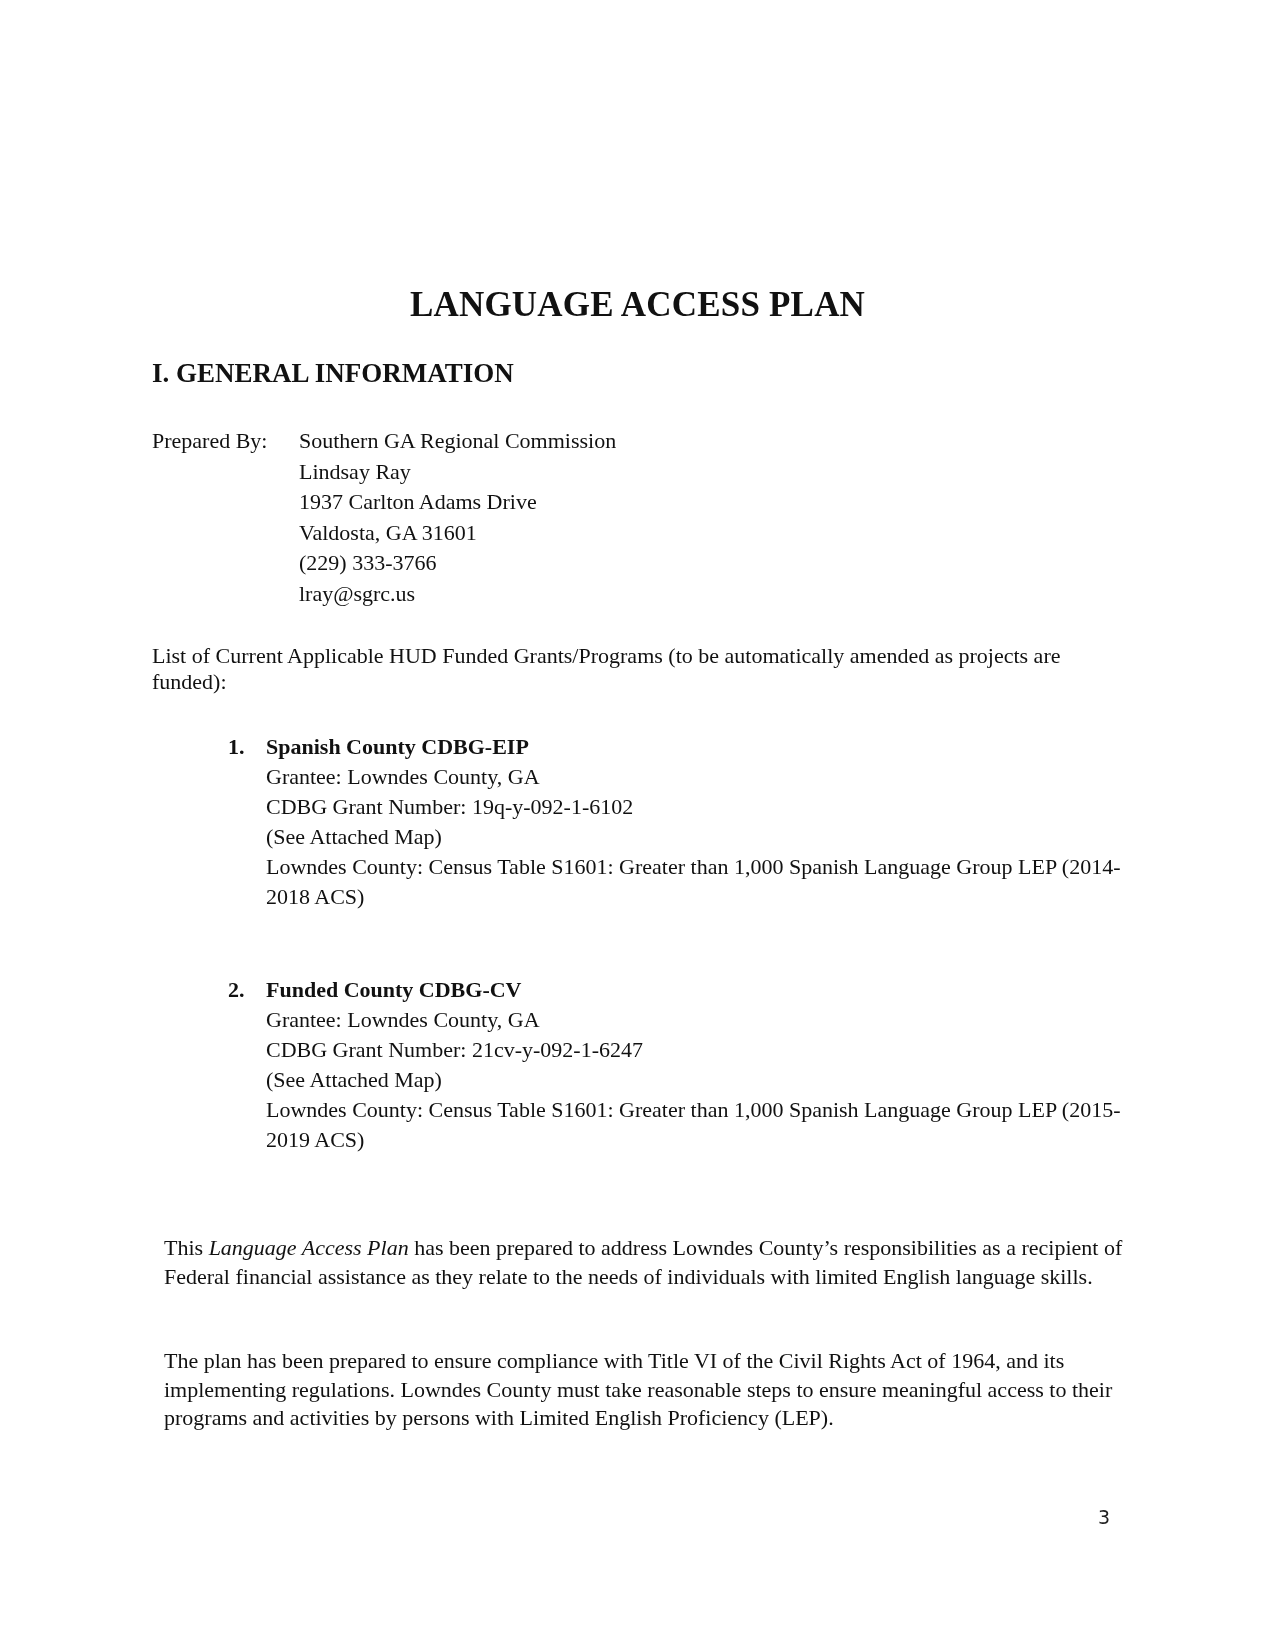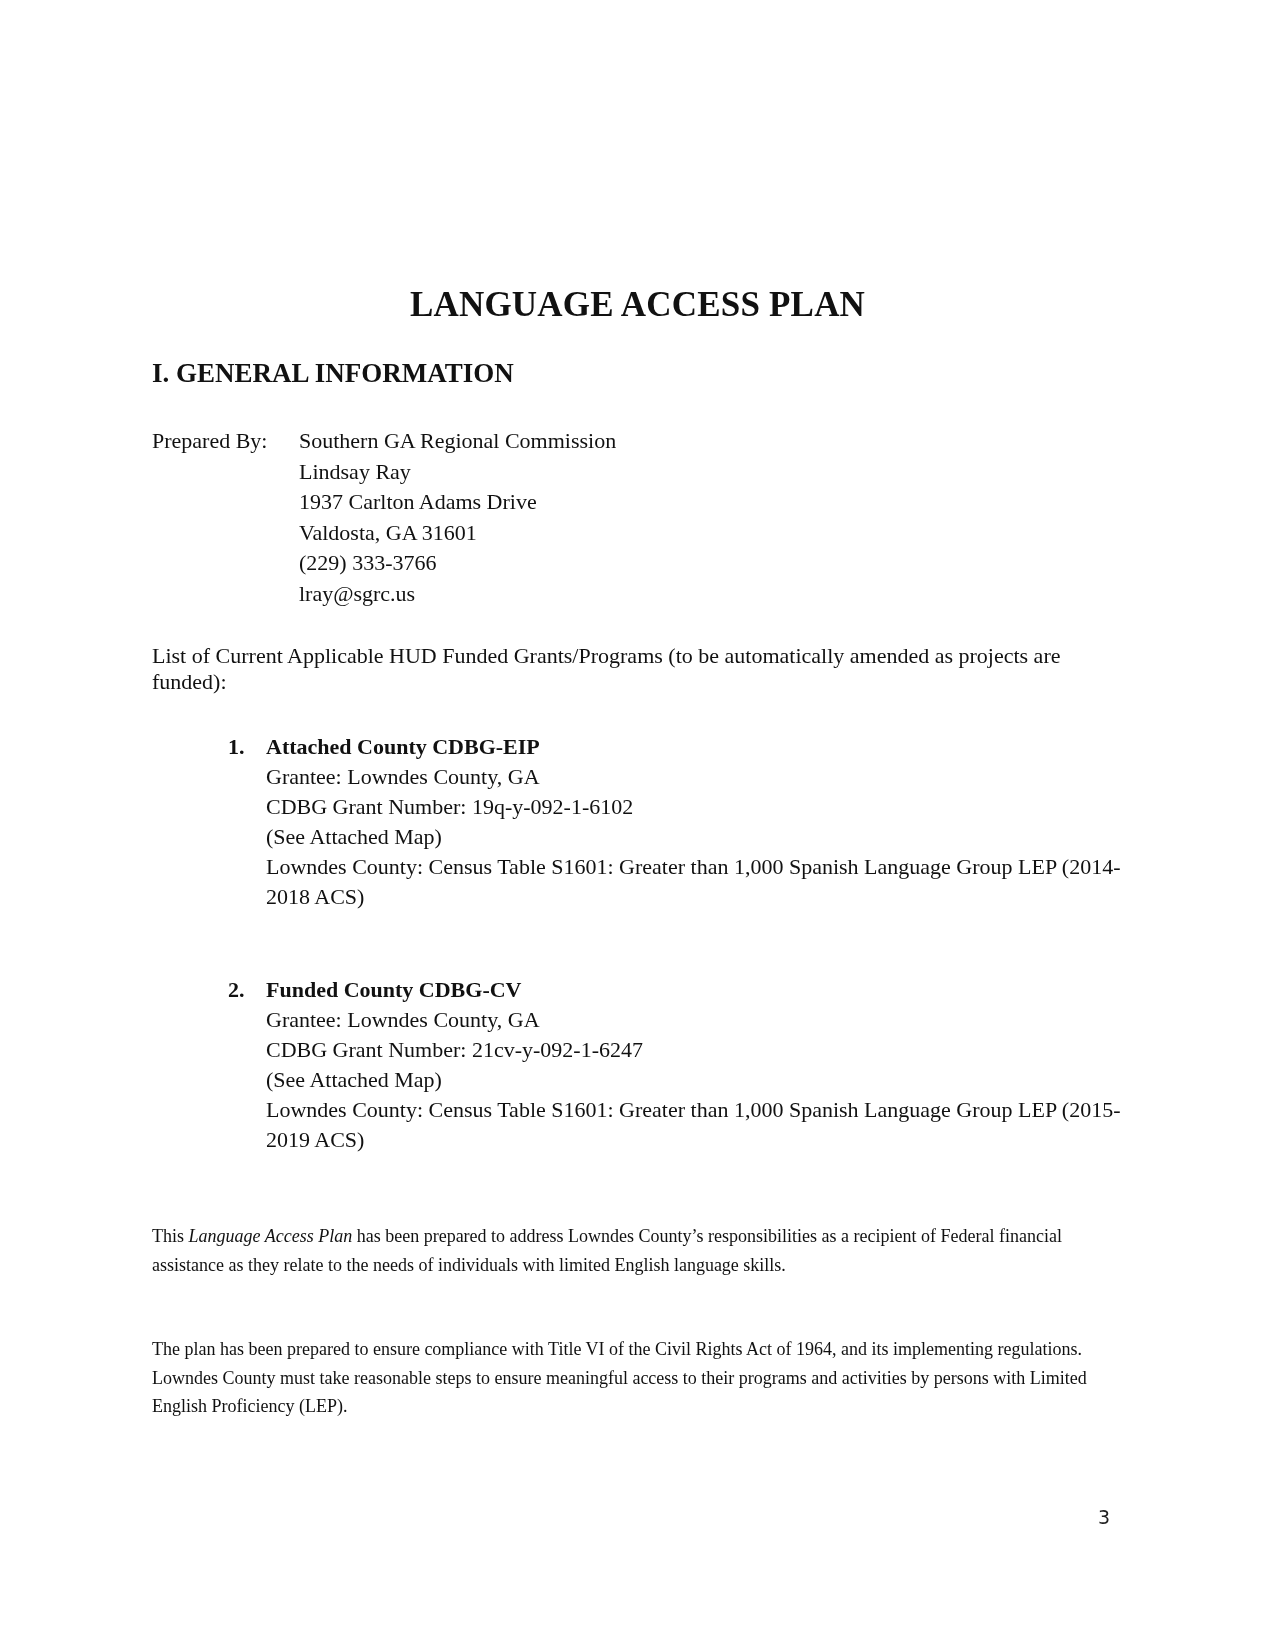--- a/index.html
+++ b/index.html
@@ -90,23 +90,23 @@
       top: 0;
       width: 860px;
     }
     .grant .name { font-weight: bold; }
     .grant-1 { top: 732px; }
     .grant-2 { top: 975px; }
     .para {
       position: absolute;
       left: 152px;
       width: 960px;
-      font-size: 18px;
+      font-size: 22px;
       line-height: 28.5px;
-      margin: 0;
+      margin: 12px;
     }
     .para-1 { top: 1222px; }
     .para-2 { top: 1335px; }
     .para em { font-style: italic; }
     .page-number {
       position: absolute;
       top: 1506px;
       left: 1098px;
       font-family: "DejaVu Sans", "Liberation Sans", sans-serif;
       font-size: 19px;
@@ -132,21 +132,21 @@
       <div>(229) 333-3766</div>
       <div>lray@sgrc.us</div>
     </div>
   </div>
 
   <p class="list-intro">List of Current Applicable HUD Funded Grants/Programs (to be automatically amended as projects are funded):</p>
 
   <div class="grant grant-1">
     <span class="num">1.</span>
     <div class="body">
-      <div class="name">Attached County CDBG-EIP</div>
+      <div class="name">Spanish County CDBG-EIP</div>
       <div>Grantee: Lowndes County, GA</div>
       <div>CDBG Grant Number: 19q-y-092-1-6102</div>
       <div>(See Attached Map)</div>
       <div>Lowndes County:  Census Table S1601: Greater than 1,000 Spanish Language Group LEP (2014-2018 ACS)</div>
     </div>
   </div>
 
   <div class="grant grant-2">
     <span class="num">2.</span>
     <div class="body">

